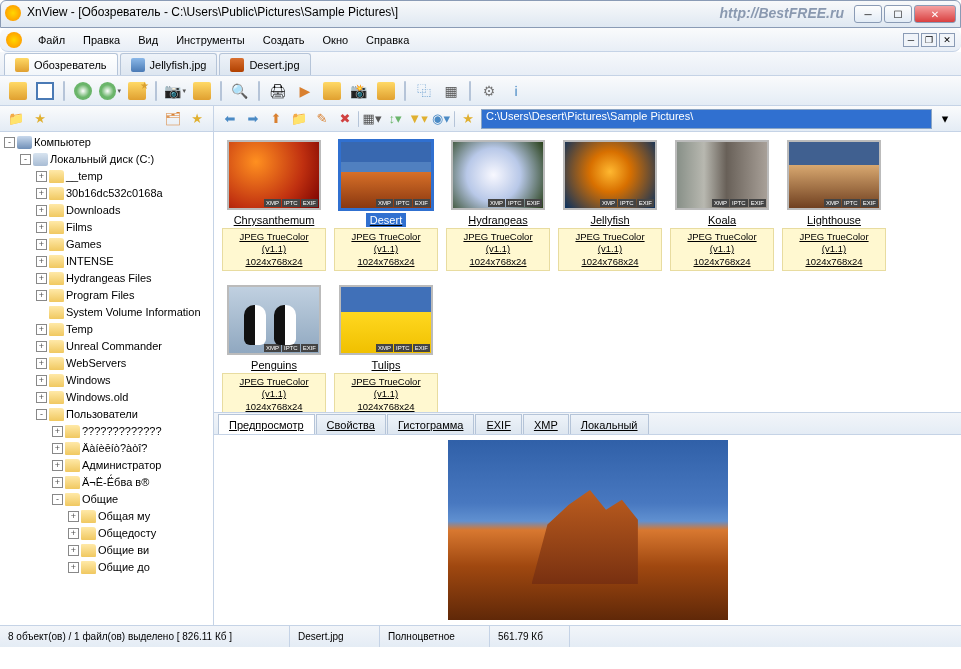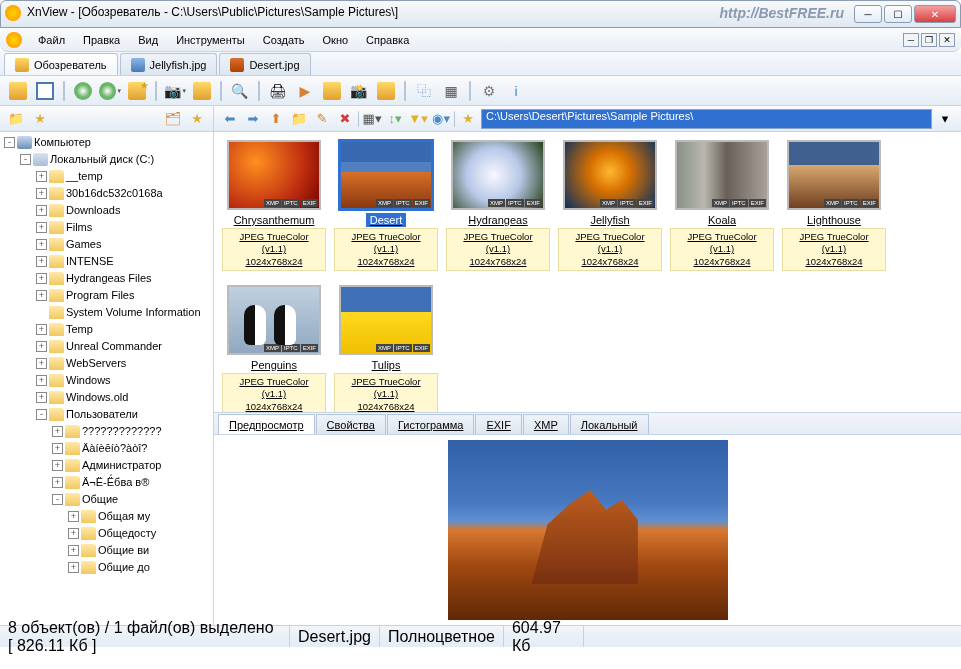--- a/index.html
+++ b/index.html
@@ -84,21 +84,21 @@
 .im-tulip { background: linear-gradient(#4070b8 38%, #ffd820 38%, #f0c000); }
 
 .bottomtabs { border-top: 1px solid #c5d3e6; }
 .bottomtabs .tabrow { height: 22px; background: linear-gradient(#f2f5f9,#e4ecf5); display: flex; align-items: flex-end; padding: 0 4px; border-bottom: 1px solid #c5d3e6; }
 .btab { height: 20px; padding: 0 10px; border: 1px solid #b5c4d8; border-bottom: none; background: linear-gradient(#eef3f9,#dde6f0); margin-right: 1px; display: flex; align-items: center; cursor: pointer; font-size: 11px; }
 .btab.active { background: #fff; }
 .preview { height: 190px; background: #fff; display: flex; align-items: center; justify-content: center; }
 .preview .pvimg { width: 280px; height: 180px; background: linear-gradient(#3060a8 0%, #4878c0 35%, #6090d0 45%, #d87830 50%, #a04810 70%, #602808 100%); position: relative; }
 .preview .pvimg::after { content:""; position:absolute; left:30%; bottom:20%; width:38%; height:55%; background:linear-gradient(#c06020,#783010); clip-path: polygon(0 100%, 15% 40%, 35% 20%, 55% 5%, 70% 25%, 85% 15%, 100% 35%, 100% 100%); }
 
-.statusbar { height: 22px; background: linear-gradient(#f2f5f9,#e4ecf5); border-top: 1px solid #c5d3e6; display: flex; align-items: center; font-size: 16px; }
+.statusbar { height: 22px; background: linear-gradient(#f2f5f9,#e4ecf5); border-top: 1px solid #c5d3e6; display: flex; align-items: center; font-size: 10px; }
 .statusbar .cell { padding: 0 8px; border-right: 1px solid #c5d3e6; height: 100%; display: flex; align-items: center; }
 </style>
 </head>
 <body>
 
 <div class="titlebar">
   <div class="app-icon"></div>
   <div class="title">XnView - [Обозреватель - C:\Users\Public\Pictures\Sample Pictures\]</div>
   <div class="watermark">http://BestFREE.ru</div>
   <div class="winbtns">
@@ -527,14 +527,14 @@
         <div class="pvimg"></div>
       </div>
     </div>
   </div>
 </div>
 
 <div class="statusbar">
   <div class="cell" style="flex:0 0 290px">8 объект(ов) / 1 файл(ов) выделено  [ 826.11 Кб ]</div>
   <div class="cell" style="flex:0 0 90px">Desert.jpg</div>
   <div class="cell" style="flex:0 0 110px">Полноцветное</div>
-  <div class="cell" style="flex:0 0 80px">604.97 Кб</div>
+  <div class="cell" style="flex:0 0 80px">561.79 Кб</div>
 </div>
 
 </body></html>

